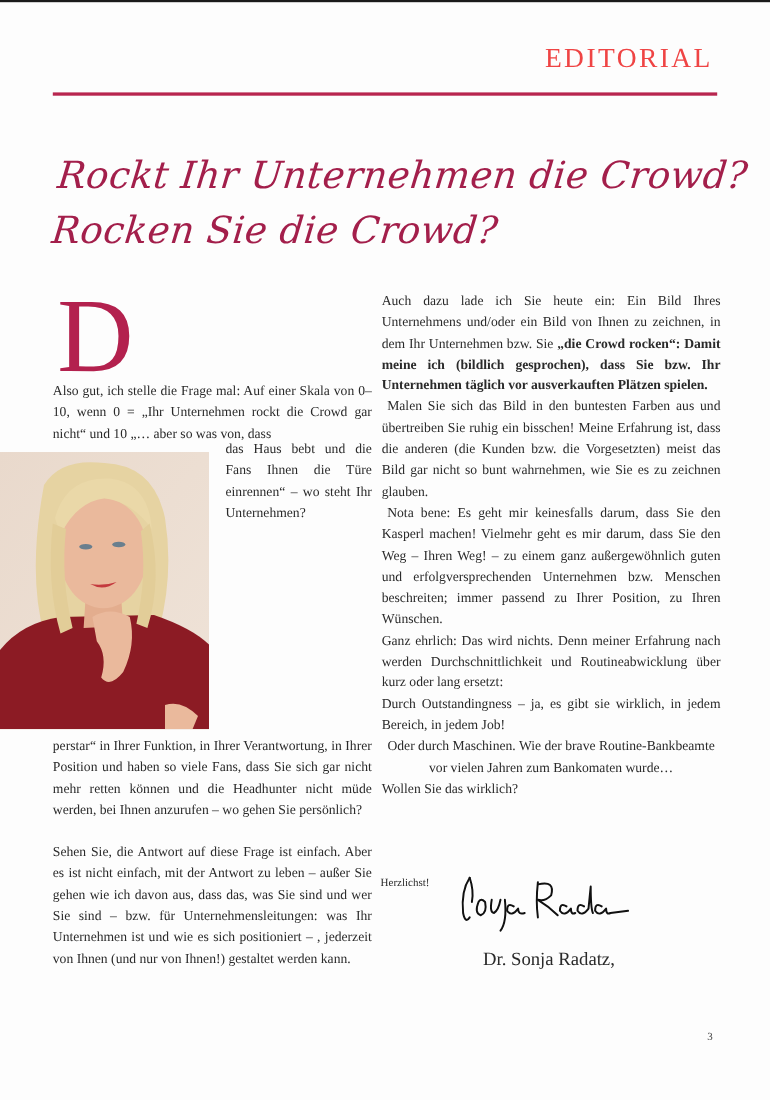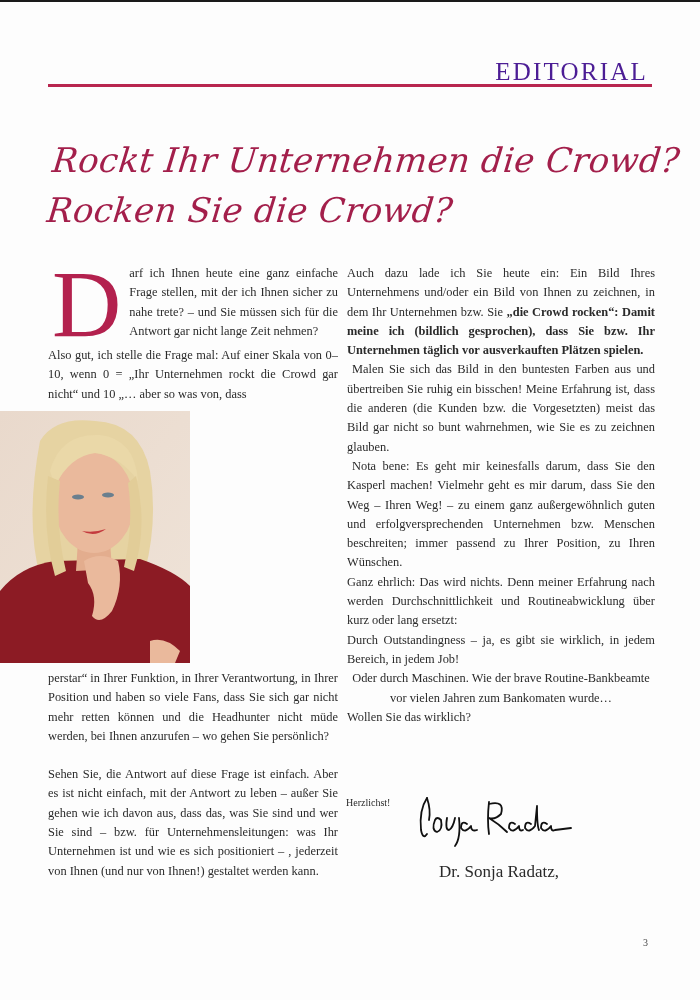--- a/index.html
+++ b/index.html
@@ -1,20 +1,20 @@
 <!DOCTYPE html>
 <html><head>
 <meta charset="utf-8">
 <style>
   html, body { margin:0; padding:0; }
   body { width:700px; height:1000px; background:#fdfdfd; position:relative; overflow:hidden;
          font-family:"Liberation Serif","DejaVu Serif",serif; color:#2a2a2a; }
   .topbar { position:absolute; left:0; top:0; width:700px; height:2px; background:#1a1a1a; }
-  .section-title { position:absolute; right:52px; top:58px; font-size:25px; letter-spacing:2.2px;
-                   color:#4c1d95; font-family:"Liberation Serif",serif; }
+  .section-title { position:absolute; right:52px; top:40px; font-size:25px; letter-spacing:2.2px;
+                   color:#ef4444; font-family:"Liberation Serif",serif; }
   .rule { position:absolute; left:48px; right:48px; top:84px; height:3px; background:#b8264f; }
   .headline { position:absolute; left:50px; top:135px; width:620px; color:#a31f4b;
               font-family:"DejaVu Serif",serif; font-style:italic; font-size:34px; line-height:50px;
               letter-spacing:0.3px; transform:skewX(-6deg); }
   .headline div { white-space:nowrap; }
   .body { font-size:12.4px; line-height:19.3px; text-align:justify; }
   .p { margin:0; }
   .dropcap-block { position:absolute; left:48px; top:264px; width:290px; }
   .dropcap { float:left; font-size:96px; line-height:78px; color:#b3214e; margin:2px 8px 0 4px;
              font-family:"Liberation Serif",serif; height:80px; }
@@ -39,21 +39,20 @@
 <div class="section-title">EDITORIAL</div>
 <div class="rule"></div>
 
 <div class="headline">
   <div>Rockt Ihr Unternehmen die Crowd?</div>
   <div>Rocken Sie die Crowd?</div>
 </div>
 
 <div class="dropcap-block body">
   <span class="dropcap">D</span>
-  <p class="p">arf ich Ihnen heute eine ganz einfache Frage stellen, mit der ich Ihnen sicher zu nahe trete? – und Sie müssen sich für die Antwort gar nicht lange Zeit nehmen?</p>
   <p class="p" style="clear:both;">Also gut, ich stelle die Frage mal: Auf einer Skala von 0–10, wenn 0 = „Ihr Unternehmen rockt die Crowd gar nicht“ und 10 „… aber so was von, dass</p>
 </div>
 
 <div class="photo">
   <svg width="190" height="252" viewBox="0 0 190 252">
     <defs>
       <linearGradient id="bg" x1="0" y1="0" x2="1" y2="1">
         <stop offset="0" stop-color="#e9d9cc"></stop>
         <stop offset="1" stop-color="#efe3d8"></stop>
       </linearGradient>
@@ -77,20 +76,21 @@
 
     <path d="M82 120 Q94 127 106 118 Q94 122 82 120 Z" fill="#c43a3e"></path>
 
     <path d="M84 150 Q100 140 118 150 Q124 175 112 200 Q100 215 92 205 Q98 185 88 172 Z" fill="#eab99c"></path>
 
     <path d="M150 230 Q165 225 180 240 L175 252 L150 252 Z" fill="#eab99c"></path>
   </svg>
 </div>
 
 <div class="wrap-col body">
+  <p class="p">das Haus bebt und die Fans Ihnen die Türe einrennen“ – wo steht Ihr Unternehmen?</p>
 </div>
 
 <div class="lower-left body">
   <p class="p">perstar“ in Ihrer Funktion, in Ihrer Verantwortung, in Ihrer Position und haben so viele Fans, dass Sie sich gar nicht mehr retten können und die Headhunter nicht müde werden, bei Ihnen anzurufen – wo gehen Sie persönlich?</p>
   <div class="gap"></div>
   <p class="p">Sehen Sie, die Antwort auf diese Frage ist einfach. Aber es ist nicht einfach, mit der Antwort zu leben – außer Sie gehen wie ich davon aus, dass das, was Sie sind und wer Sie sind – bzw. für Unternehmensleitungen: was Ihr Unternehmen ist und wie es sich positioniert – , jederzeit von Ihnen (und nur von Ihnen!) gestaltet werden kann.</p>
 </div>
 
 <div class="right-col body">
   <p class="p"><span>Auch dazu lade ich Sie heute ein: Ein Bild Ihres Unternehmens und/oder ein Bild von Ihnen zu zeichnen, in dem Ihr Unternehmen bzw. Sie </span><span class="bold">„die Crowd rocken“: Damit meine ich (bildlich gesprochen), dass Sie bzw. Ihr Unternehmen täglich vor ausverkauften Plätzen spielen.</span></p>

